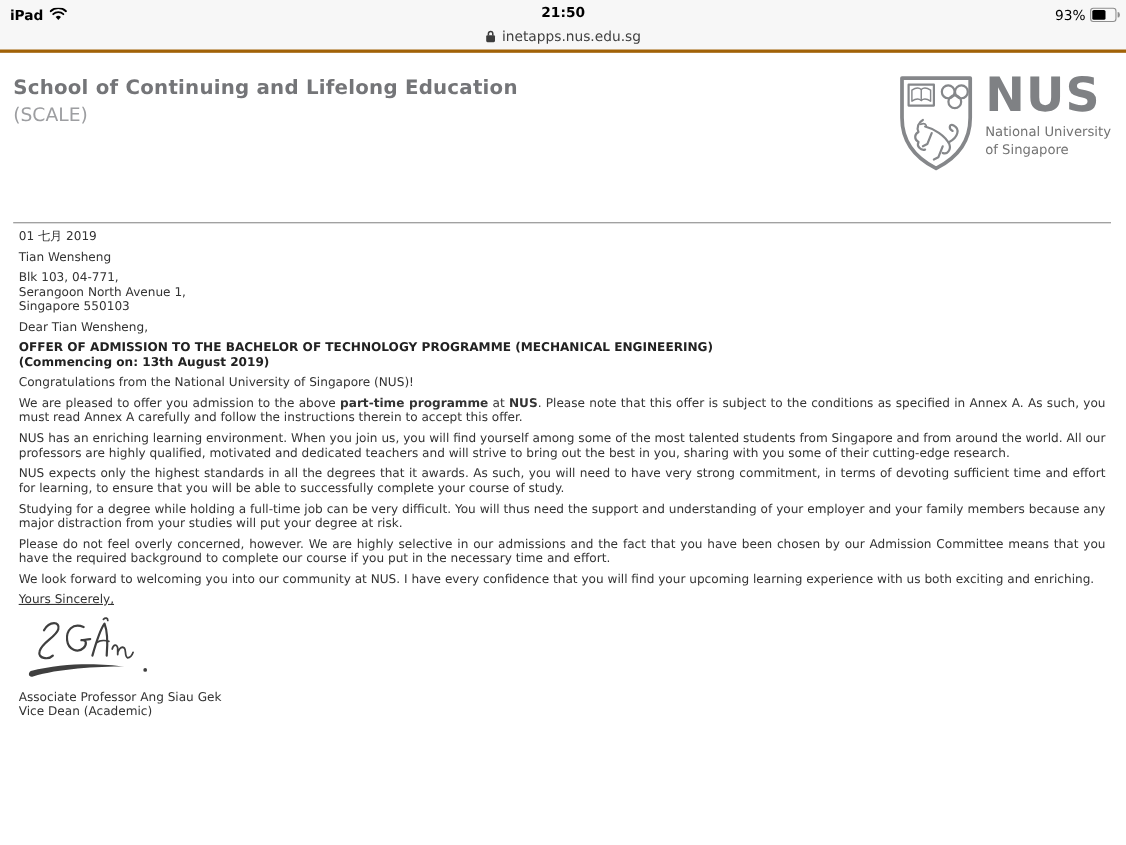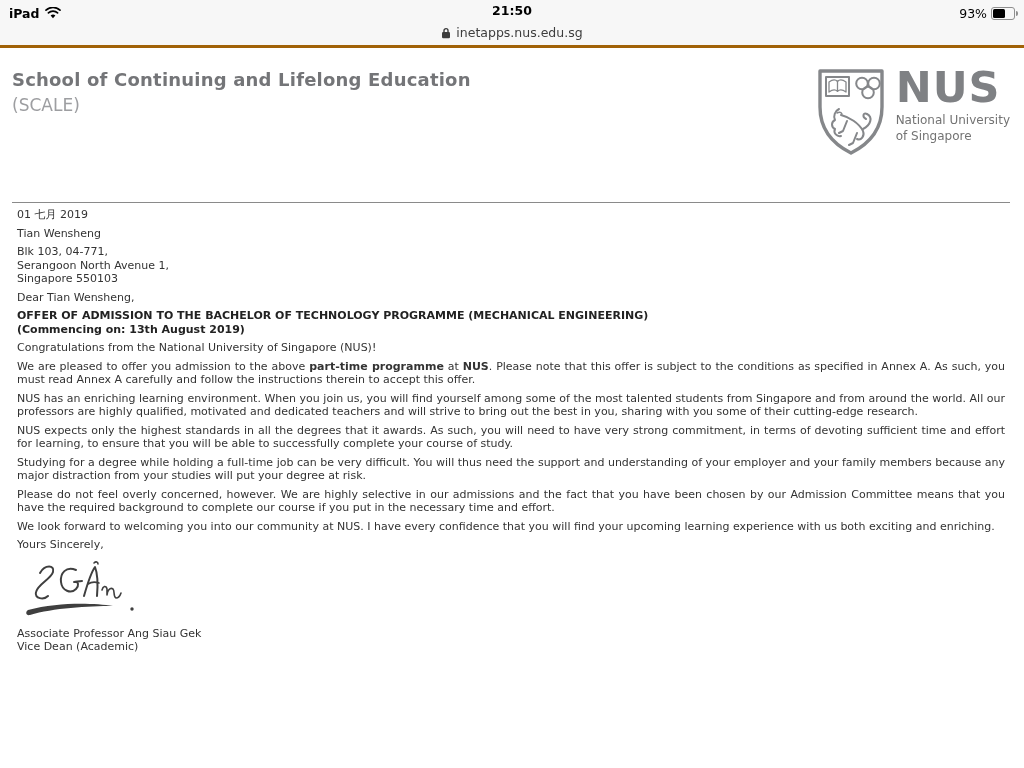--- a/index.html
+++ b/index.html
@@ -36,21 +36,21 @@
   
   .letter{font-size:11px;line-height:13.5px;color:#333;}
   .letter p,.letter .blk{margin:5px;}
   .l-date{margin-top:19px;}
   .l-recipient{margin-top:15px;}
   .l-address{margin-top:10px;}
   .l-salutation{margin-top:15px;}
   .l-subject{margin-top:18px;font-weight:bold;color:#222;}
   .l-congrats{margin-top:9px;}
   .para{margin-top:9px;text-align:justify;}
-  .l-closing{margin-top:36px;}
+  .l-closing{margin-top:36px;text-decoration:underline;}
   .signature{margin:8px 0 0 6px;display:block;}
   .l-signatory{margin-top:14px;}
 </style>
 </head>
 <body>
 
 <div class="status-bar">
   <div class="status-row">
     <div class="status-left">
       <span>iPad</span>

